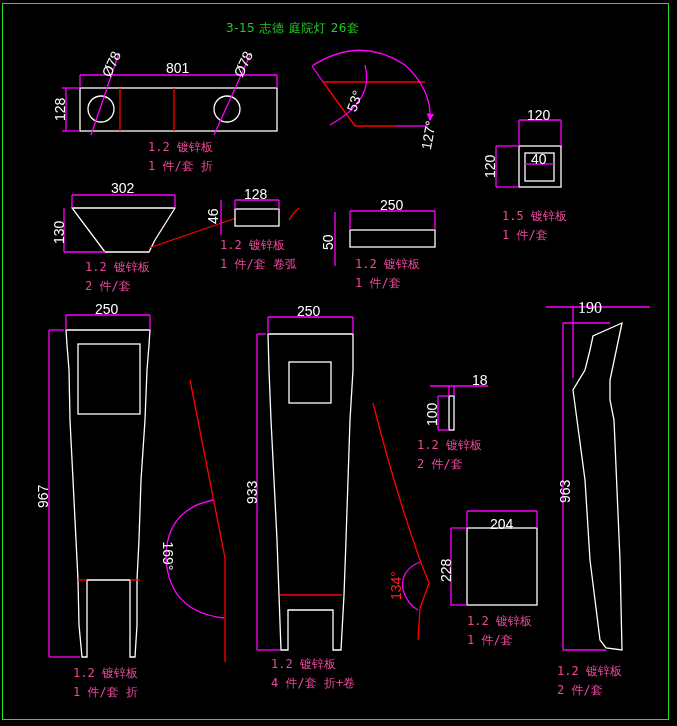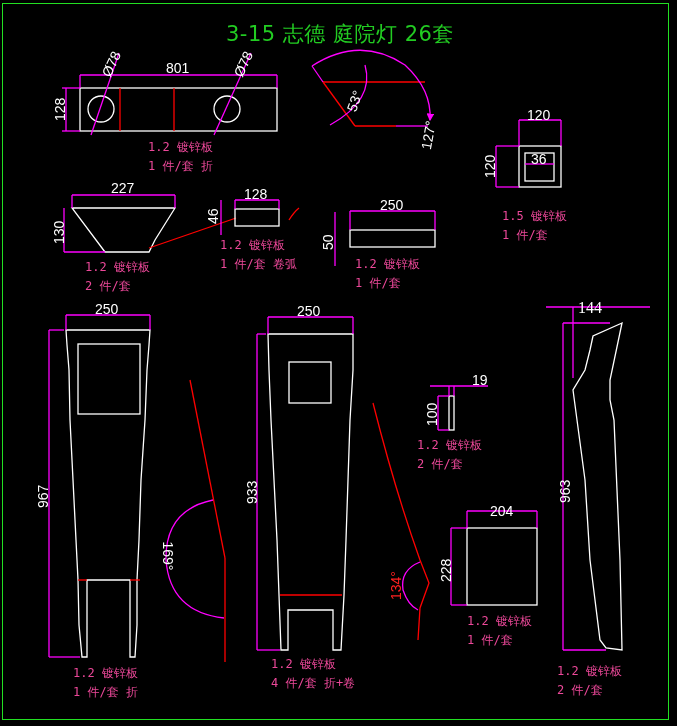--- a/index.html
+++ b/index.html
@@ -1,19 +1,19 @@
 <!DOCTYPE html>
 <html><head>
 <meta charset="utf-8">
 <style>
   html, body { margin:0; padding:0; background:#000; }
   body { width:677px; height:726px; position:relative; overflow:hidden; font-family:"DejaVu Sans", sans-serif; }
   #canvas { position:absolute; left:0; top:0; width:677px; height:726px; }
   .frame { position:absolute; left:2px; top:3px; width:667px; height:717px; border:1px solid #22e022; box-sizing:border-box; }
-  .title { position:absolute; left:226px; top:20px; color:#22cc22; font-size:21px; font-family:"DejaVu Sans", sans-serif; letter-spacing:0.5px; white-space:nowrap; }
+  .title { position:absolute; left:226px; top:20px; color:#22cc22; font-size:12px; font-family:"DejaVu Sans", sans-serif; letter-spacing:0.5px; white-space:nowrap; }
   .note { position:absolute; color:#ec4899; font-size:12px; line-height:19px; white-space:nowrap; font-family:"DejaVu Sans Mono", monospace; }
   .dim { position:absolute; color:#fff; font-size:14px; white-space:nowrap; font-family:"Liberation Sans", sans-serif; }
   .dim.v { transform-origin:left top; transform:rotate(-90deg); }
   .dim.red { color:#ff2020; }
 </style>
 </head>
 <body>
 
 <div class="frame"></div>
 <div class="title">3-15 志德 庭院灯 26套</div>
@@ -153,38 +153,38 @@
 </svg>
 
 <div class="dim" style="left:166px;top:60px;">801</div>
 <div class="dim v" style="left:52px;top:121px;">128</div>
 <div class="dim" style="left:98px;top:56px;transform:rotate(-65deg);">Ø78</div>
 <div class="dim" style="left:230px;top:56px;transform:rotate(-65deg);">Ø78</div>
 <div class="dim" style="left:344px;top:93px;transform:rotate(-70deg);">53°</div>
 <div class="dim v" style="left:418px;top:148px;transform:rotate(-80deg);">127°</div>
 <div class="dim" style="left:527px;top:107px;">120</div>
 <div class="dim v" style="left:482px;top:178px;">120</div>
-<div class="dim" style="left:531px;top:151px;">36</div>
-<div class="dim" style="left:111px;top:180px;">227</div>
+<div class="dim" style="left:531px;top:151px;">40</div>
+<div class="dim" style="left:111px;top:180px;">302</div>
 <div class="dim v" style="left:51px;top:244px;">130</div>
 <div class="dim" style="left:244px;top:186px;">128</div>
 <div class="dim v" style="left:205px;top:224px;">46</div>
 <div class="dim" style="left:380px;top:197px;">250</div>
 <div class="dim v" style="left:320px;top:250px;">50</div>
 <div class="dim" style="left:95px;top:301px;">250</div>
 <div class="dim v" style="left:35px;top:508px;">967</div>
 <div class="dim" style="left:154px;top:548px;transform:rotate(90deg);">169°</div>
 <div class="dim" style="left:297px;top:303px;">250</div>
 <div class="dim v" style="left:244px;top:504px;">933</div>
 <div class="dim v red" style="left:388px;top:600px;">134°</div>
-<div class="dim" style="left:472px;top:372px;">19</div>
+<div class="dim" style="left:472px;top:372px;">18</div>
 <div class="dim v" style="left:424px;top:426px;">100</div>
-<div class="dim" style="left:490px;top:503px;">204</div>
+<div class="dim" style="left:490px;top:516px;">204</div>
 <div class="dim v" style="left:438px;top:582px;">228</div>
-<div class="dim" style="left:578px;top:299px;font-family:'Liberation Serif', serif;font-size:16px;">144</div>
+<div class="dim" style="left:578px;top:299px;font-family:'Liberation Serif', serif;font-size:16px;">190</div>
 <div class="dim v" style="left:557px;top:503px;">963</div>
 
 <div class="note" style="left:148px;top:138px;">
   <div>1.2 镀锌板</div>
   <div>1 件/套 折</div>
 </div>
 <div class="note" style="left:502px;top:195px;margin-top:12px;">
   <div>1.5 镀锌板</div>
   <div>1 件/套</div>
 </div>

